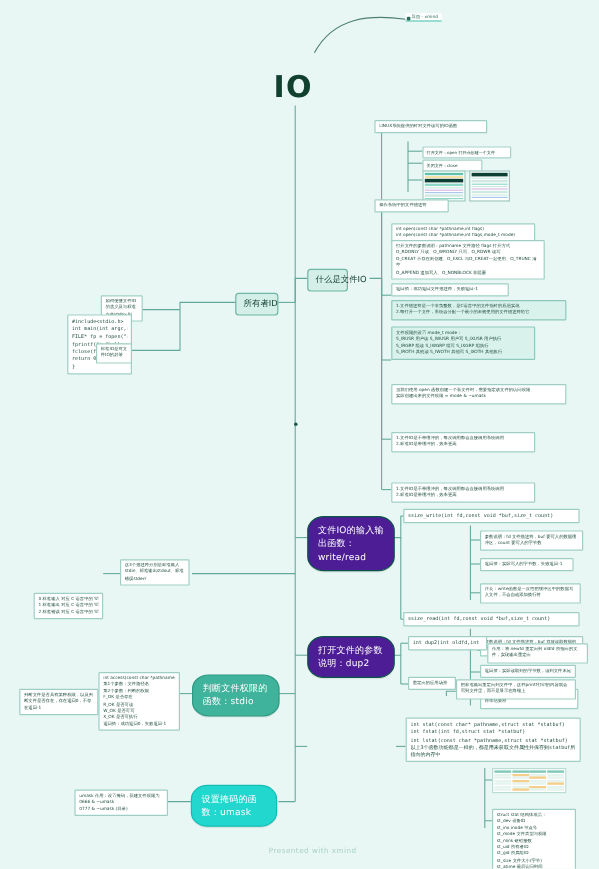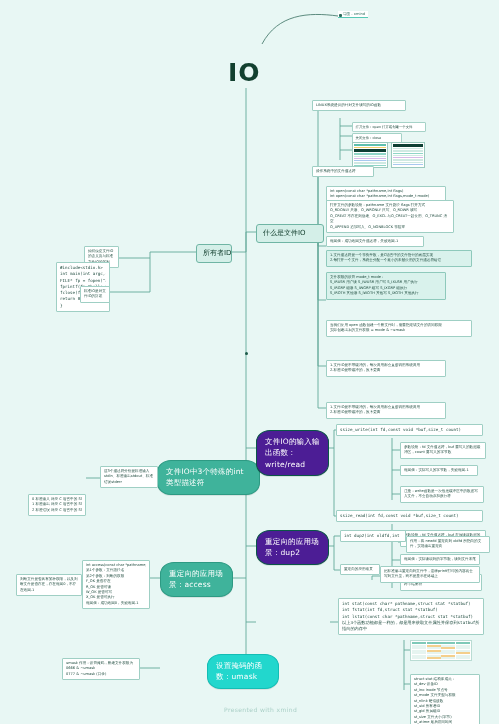--- a/index.html
+++ b/index.html
@@ -201,42 +201,39 @@
     <span>导图 - xmind</span>
   </div>
 
   <div class="root">IO</div>
   <div class="dotmark"></div>
 
   <div class="node-l1" style="left:196px; top:244px; width:36px;">
     <span>所有者ID</span>
   </div>
 
-  <div class="node-l1" style="left:256px; top:224px; width:68px;">
+  <div class="node-l1" style="left:256px; top:224px; width:34px;">
     <span>什么是文件IO</span>
   </div>
 
-  <div class="pill teal" style="left:157px; top:460px; width:103px;">
-    <span>文件IO中3个特殊的int类型描述符</span>
-  </div>
 
   <div class="pill dark" style="left:256px; top:430px; width:73px;">
     <span>文件IO的输入输出函数：write/read</span>
   </div>
 
   <div class="pill dark" style="left:256px; top:530px; width:73px;">
-    <span>重定向的应用场景：dup2</span>
+    <span>打开文件的参数说明：dup2</span>
   </div>
 
   <div class="pill teal" style="left:160px; top:562px; width:73px;">
-    <span>重定向的应用场景：access</span>
-  </div>
-
-
-  <div class="pill cyan" style="left:159px; top:654px; width:72px;margin-left:48px;">
+    <span>判断文件权限的函数：stdio</span>
+  </div>
+
+
+  <div class="pill cyan" style="left:159px; top:654px; width:72px;">
     <span>设置掩码的函数：umask</span>
   </div>
 
   <div class="leaf wrap" style="left:84px; top:246px; width:35px;">
     <span class="ln">如何便捷文件IO的含义及与标准文件IO的区别</span>
   </div>
 
   <div class="leaf code" style="left:56px; top:262px; width:54px;">
     <span class="ln">#include&lt;stdio.h&gt;</span>
     <span class="ln">int main(int argc,char* argv[]) {</span>

